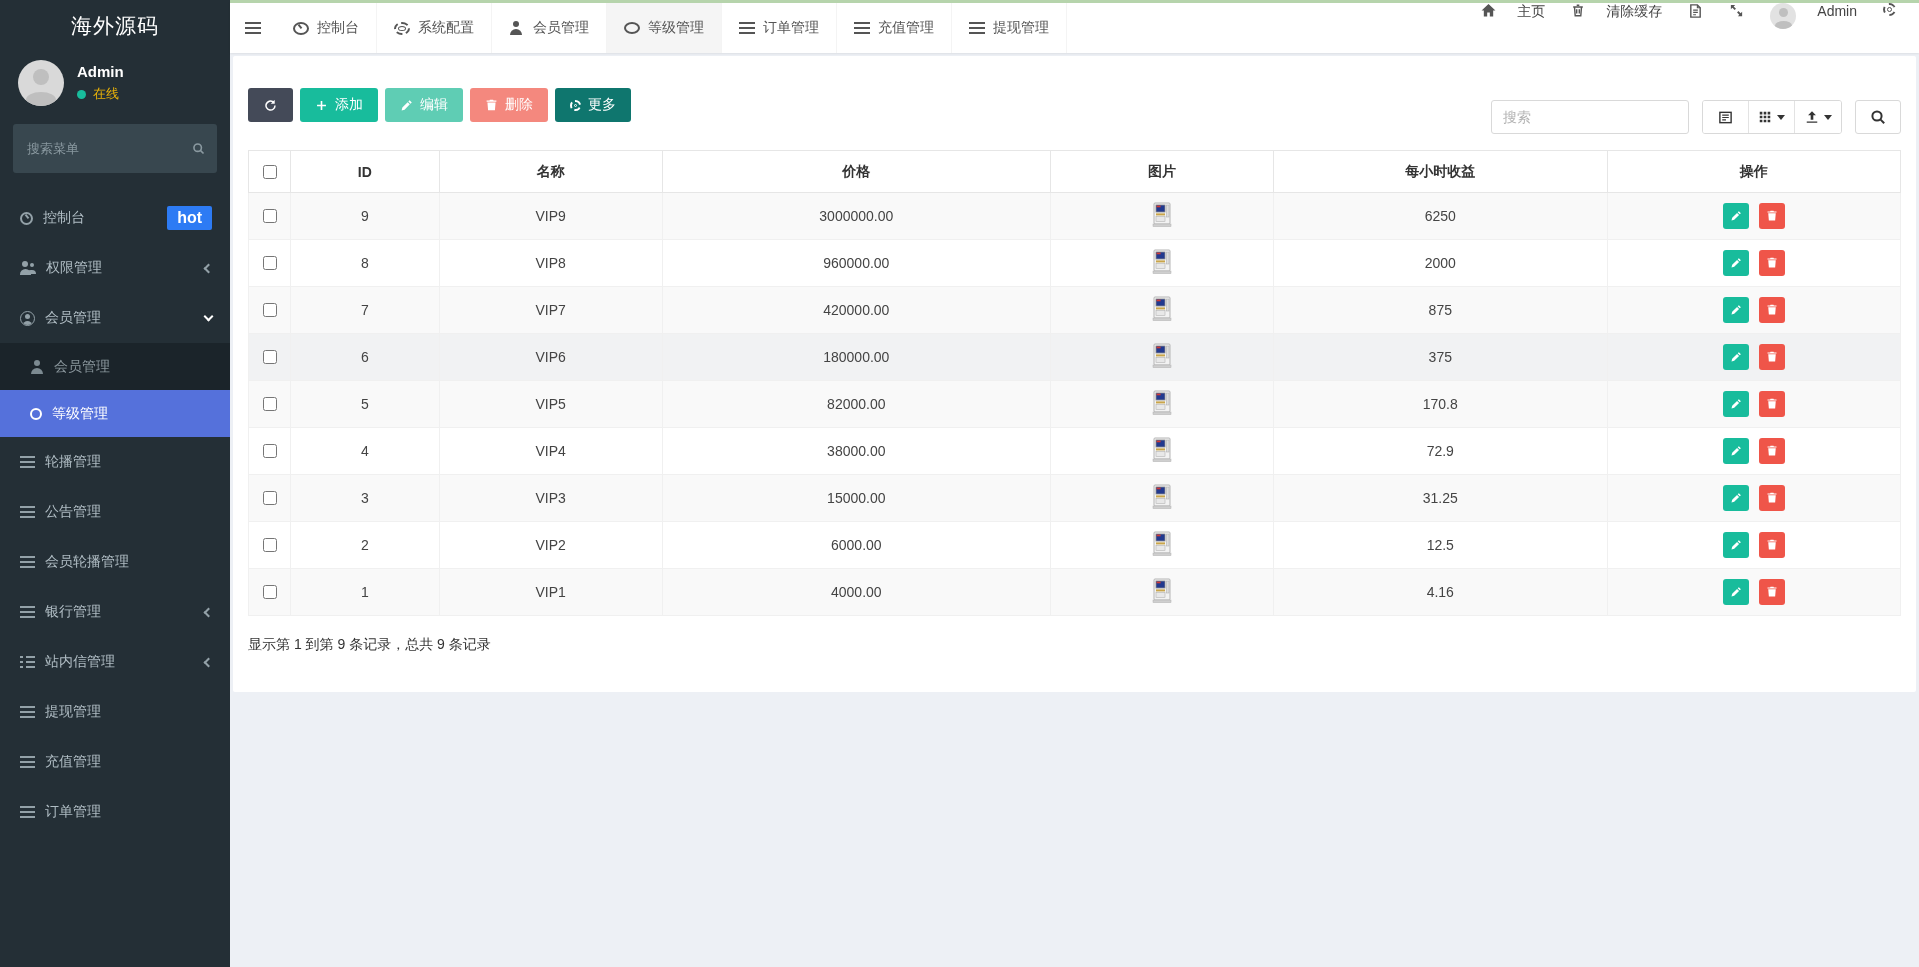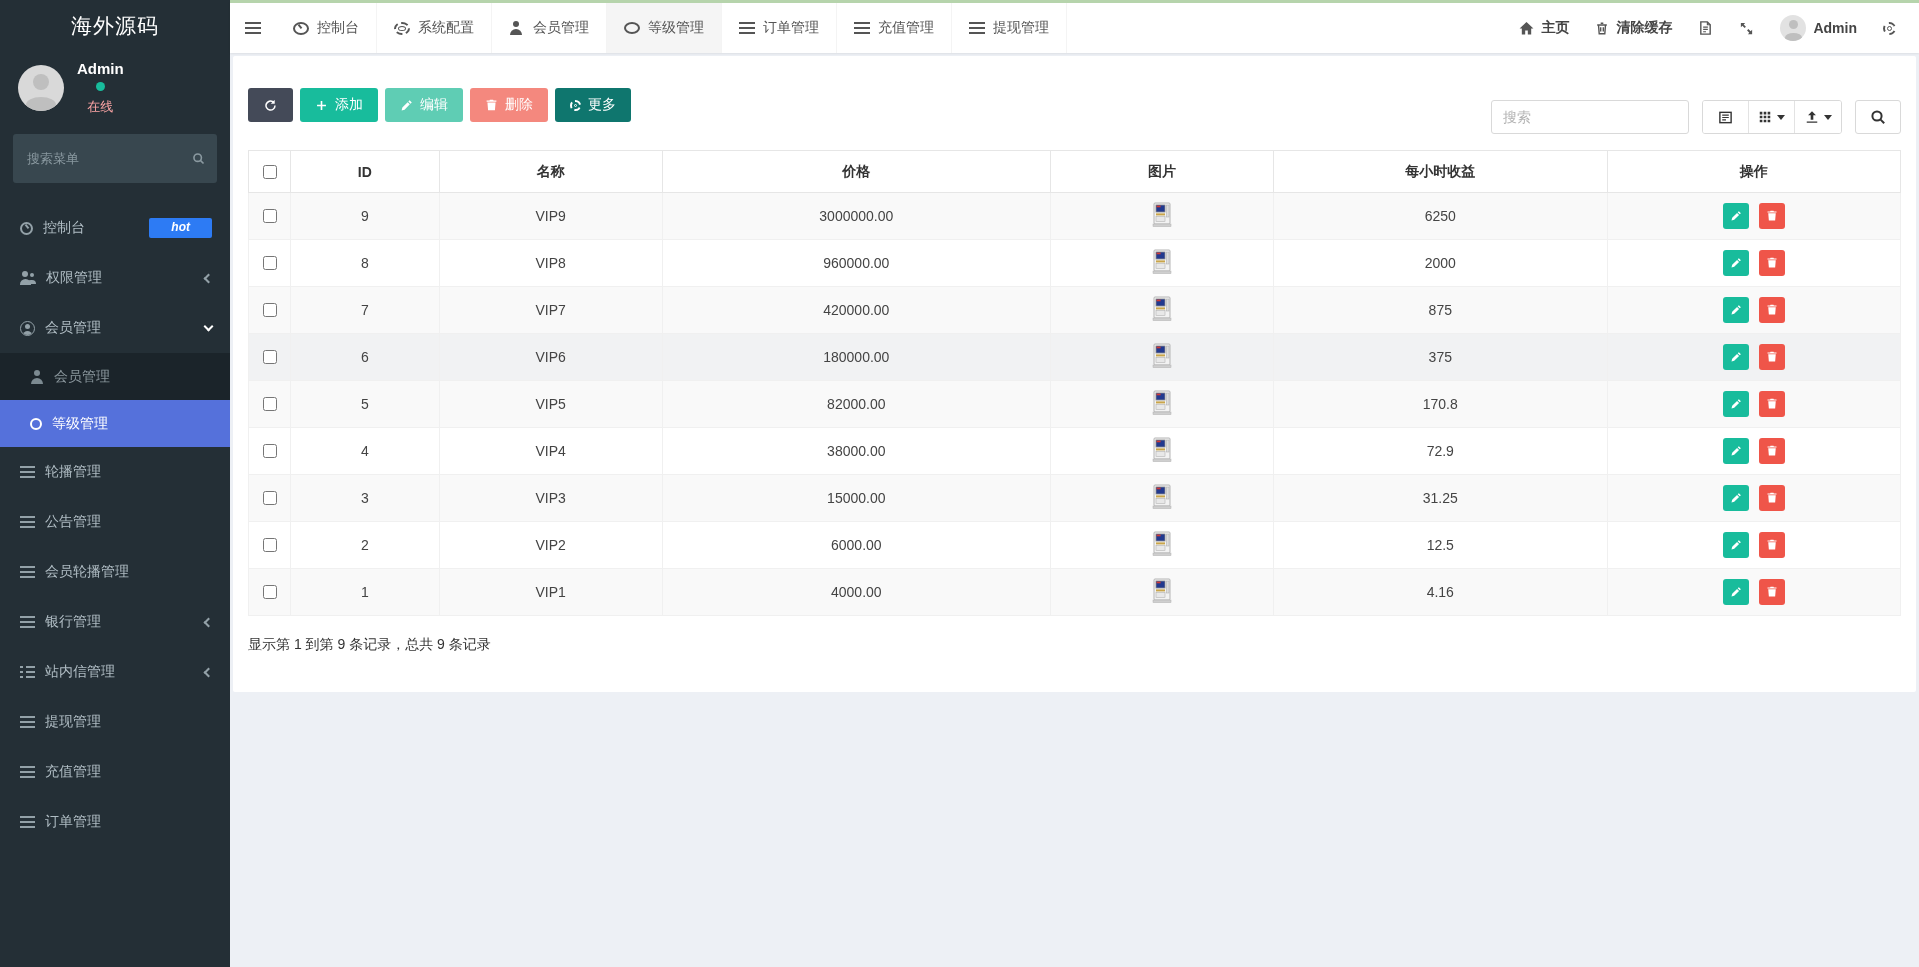--- a/index.html
+++ b/index.html
@@ -17,34 +17,34 @@
   .avatar::before { content:''; position:absolute; background:#bfbfbf; border-radius:50%; }
   .avatar::after  { content:''; position:absolute; background:#bfbfbf; border-radius:50% 50% 0 0; }
   .avatar-lg { width:46px; height:46px; }
   .avatar-lg::before { width:16px; height:16px; left:15px; top:9px; }
   .avatar-lg::after  { width:30px; height:16px; left:8px; bottom:-2px; }
   .avatar-sm { width:26px; height:26px; background:#e2e2e2; }
   .avatar-sm::before { width:9px; height:9px; left:8.5px; top:5px; }
   .avatar-sm::after  { width:17px; height:9px; left:4.5px; bottom:-1px; }
   .uinfo { display:flex; flex-direction:column; }
   .uname { color:#fff; font-weight:bold; font-size:15px; }
-  .ustatus { font-size:13px; color:#fca5a5; display:flex; align-items:center; gap:7px; margin-top:5px;flex-direction:column; }
+  .ustatus { font-size:13px; color:#eab308; display:flex; align-items:center; gap:7px; margin-top:5px; }
   .dot { width:9px; height:9px; border-radius:50%; background:#18bc9c; }
   .menusearch { margin:12px 13px 14px; background:#38474f; border-radius:3px; display:flex; align-items:center; padding:0 12px; height:49px; }
   .menusearch input { flex:1; background:transparent; border:0; outline:0; color:#cfd8dc; font-size:13px; min-width:0; }
   .menusearch input::placeholder { color:#8a99a0; }
   .menu { flex:1; overflow:hidden; padding-top:6px; }
   .s-item { height:50px; display:flex; align-items:center; padding:0 18px 0 20px; font-size:14px; cursor:pointer; color:#b0bdc4; }
   .s-item .mi { color:#93a1a8; }
   .s-item.sub { background:#1b242a; height:47px; padding-left:30px; color:#8a969c; }
   .s-item.sub .mi { color:#7c8a91; }
   .s-item.active { background:#5571db; color:#fff; }
   .s-item.active .mi { color:#fff; }
   .s-label { flex:1; margin-left:10px; }
-  .badge { font-size:12px; font-weight:bold; color:#fff; padding:2px 22px; border-radius:2px; line-height:1.3;font-style:italic; }
+  .badge { font-size:16px; font-weight:bold; color:#fff; padding:2px 10px; border-radius:2px; line-height:1.3; }
   .badge-hot { background:#2d7bf4; }
   .badge-new { background:#8465d1; }
   
   .mi { width:18px; height:16px; display:inline-flex; align-items:center; justify-content:center; flex:none; }
   .i-gauge { width:13px; height:13px; border:2px solid currentColor; border-radius:50%; position:relative; }
   .i-gauge::after { content:''; position:absolute; width:2px; height:5px; background:currentColor; left:3.5px; top:0.5px; transform:rotate(-38deg); }
   .i-gear { width:13px; height:13px; border:2px dashed currentColor; border-radius:50%; position:relative; }
   .i-gear::after { content:''; position:absolute; inset:2px; border:1.5px solid currentColor; border-radius:50%; }
   .i-user { width:14px; height:14px; position:relative; }
   .i-user::before { content:''; position:absolute; width:6px; height:6px; border-radius:50%; background:currentColor; left:4px; top:0; }
@@ -68,21 +68,21 @@
   .caret { width:0; height:0; border-left:4px solid transparent; border-right:4px solid transparent; border-top:5px solid #333; margin-left:5px; }
   
   .main { flex:1; display:flex; flex-direction:column; min-width:0; }
   .topbar { height:53px; background:#fff; border-top:3px solid #b6d4ac; display:flex; align-items:stretch; box-shadow:0 1px 2px rgba(0,0,0,.07); position:relative; z-index:2; }
   .burger-btn { width:46px; display:flex; align-items:center; justify-content:center; color:#555; cursor:pointer; }
   .tabs { display:flex; align-items:stretch; }
   .tab { display:flex; align-items:center; gap:8px; padding:0 17px; font-size:14px; color:#555; border-right:1px solid #f4f4f4; cursor:pointer; white-space:nowrap; }
   .tab .mi { color:#555; width:16px; }
   .tab.active { background:#f5f5f5; }
   .top-right { margin-left:auto; display:flex; align-items:center; padding-right:10px; }
-  .top-item { display:flex; align-items:center; gap:7px; padding:0 13px; color:#444; font-size:14px; height:100%; cursor:pointer;font-weight:bold; }
+  .top-item { display:flex; gap:21px; padding:0 13px; color:#444; font-size:14px; height:100%; cursor:pointer; }
   .top-item svg { display:block; }
   
   .content { flex:1; padding:3px; overflow:hidden; }
   .panel { background:#fff; border-radius:2px; padding:20px 15px 38px; }
   .toolbar { display:flex; align-items:center; margin-bottom:16px; }
   .btn { height:34px; border:0; border-radius:3px; color:#fff; font-size:14px; display:inline-flex; align-items:center; gap:7px; padding:0 15px; margin-right:7px; cursor:pointer; font-family:inherit; }
   .btn svg { display:block; }
   .btn-refresh { background:#444a58; width:45px; justify-content:center; padding:0; }
   .btn-add { background:#18bc9c; }
   .btn-edit { background:#5fcdb4; cursor:not-allowed; }

